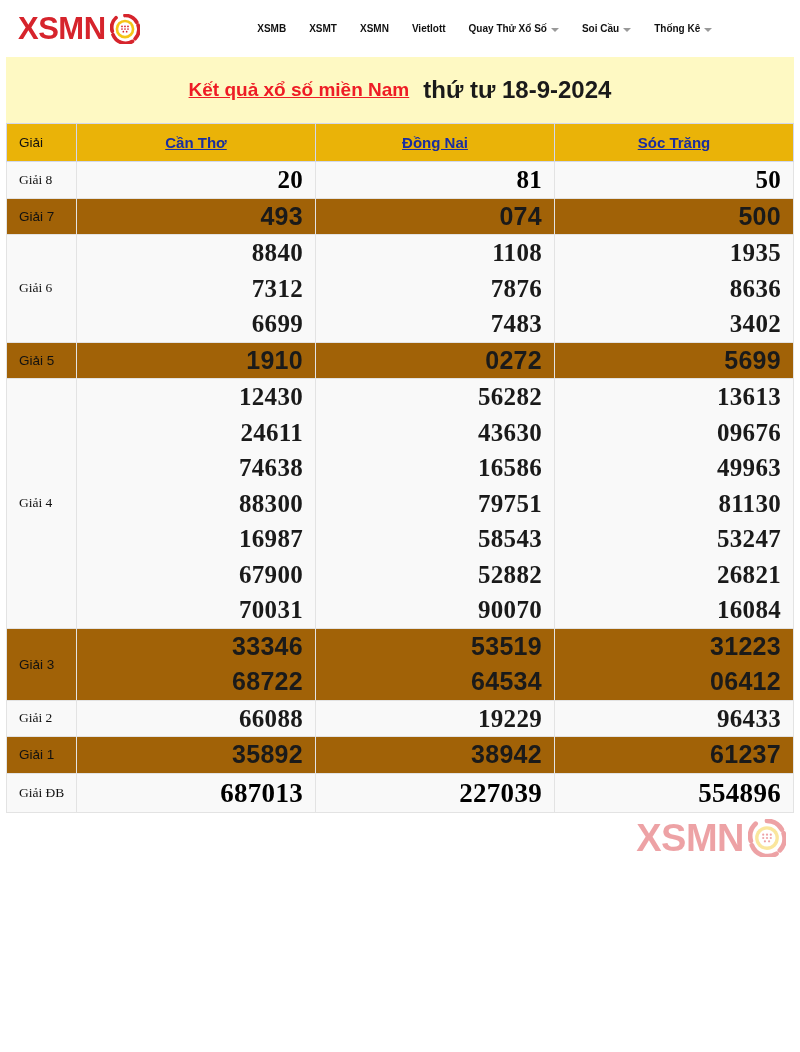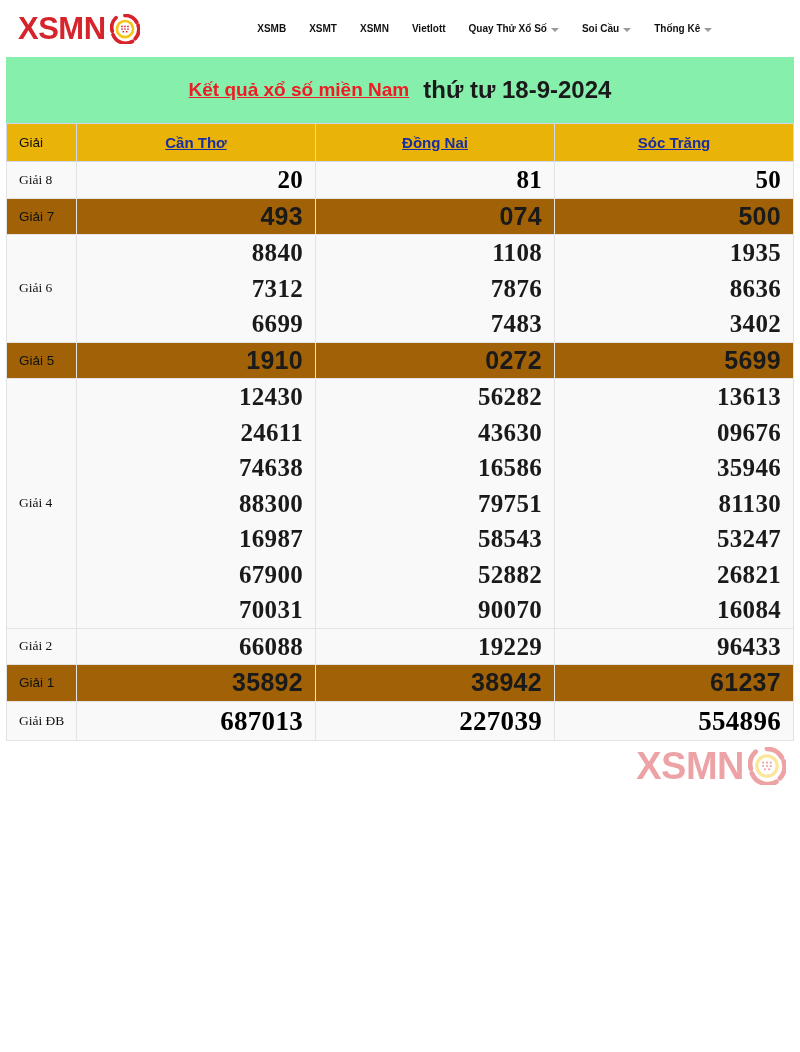--- a/index.html
+++ b/index.html
@@ -62,21 +62,21 @@
     border-right: 4px solid transparent;
     border-top: 4px solid #999999;
     display: inline-block;
     margin-top: 2px;
   }
 
   
   .banner {
     margin: 0 6px;
     height: 66px;
-    background: #86efac;
+    background: #fef9c3;
     display: flex;
     align-items: center;
     justify-content: center;
     gap: 14px;
   }
   .banner-title {
     font-size: 19px;
     font-weight: bold;
     color: #ee1c25;
     text-decoration: underline;
@@ -322,25 +322,40 @@
             <span class="n">43630</span>
             <span class="n">16586</span>
             <span class="n">79751</span>
             <span class="n">58543</span>
             <span class="n">52882</span>
             <span class="n">90070</span>
           </td>
           <td class="nums">
             <span class="n">13613</span>
             <span class="n">09676</span>
-            <span class="n">35946</span>
+            <span class="n">49963</span>
             <span class="n">81130</span>
             <span class="n">53247</span>
             <span class="n">26821</span>
             <span class="n">16084</span>
+          </td>
+        </tr>
+        <tr class="plain">
+          <td class="row-label">Giải 3</td>
+          <td class="nums">
+            <span class="n">33346</span>
+            <span class="n">68722</span>
+          </td>
+          <td class="nums">
+            <span class="n">53519</span>
+            <span class="n">64534</span>
+          </td>
+          <td class="nums">
+            <span class="n">31223</span>
+            <span class="n">06412</span>
           </td>
         </tr>
         <tr class="shade">
           <td class="row-label">Giải 2</td>
           <td class="nums">
             <span class="n">66088</span>
           </td>
           <td class="nums">
             <span class="n">19229</span>
           </td>

